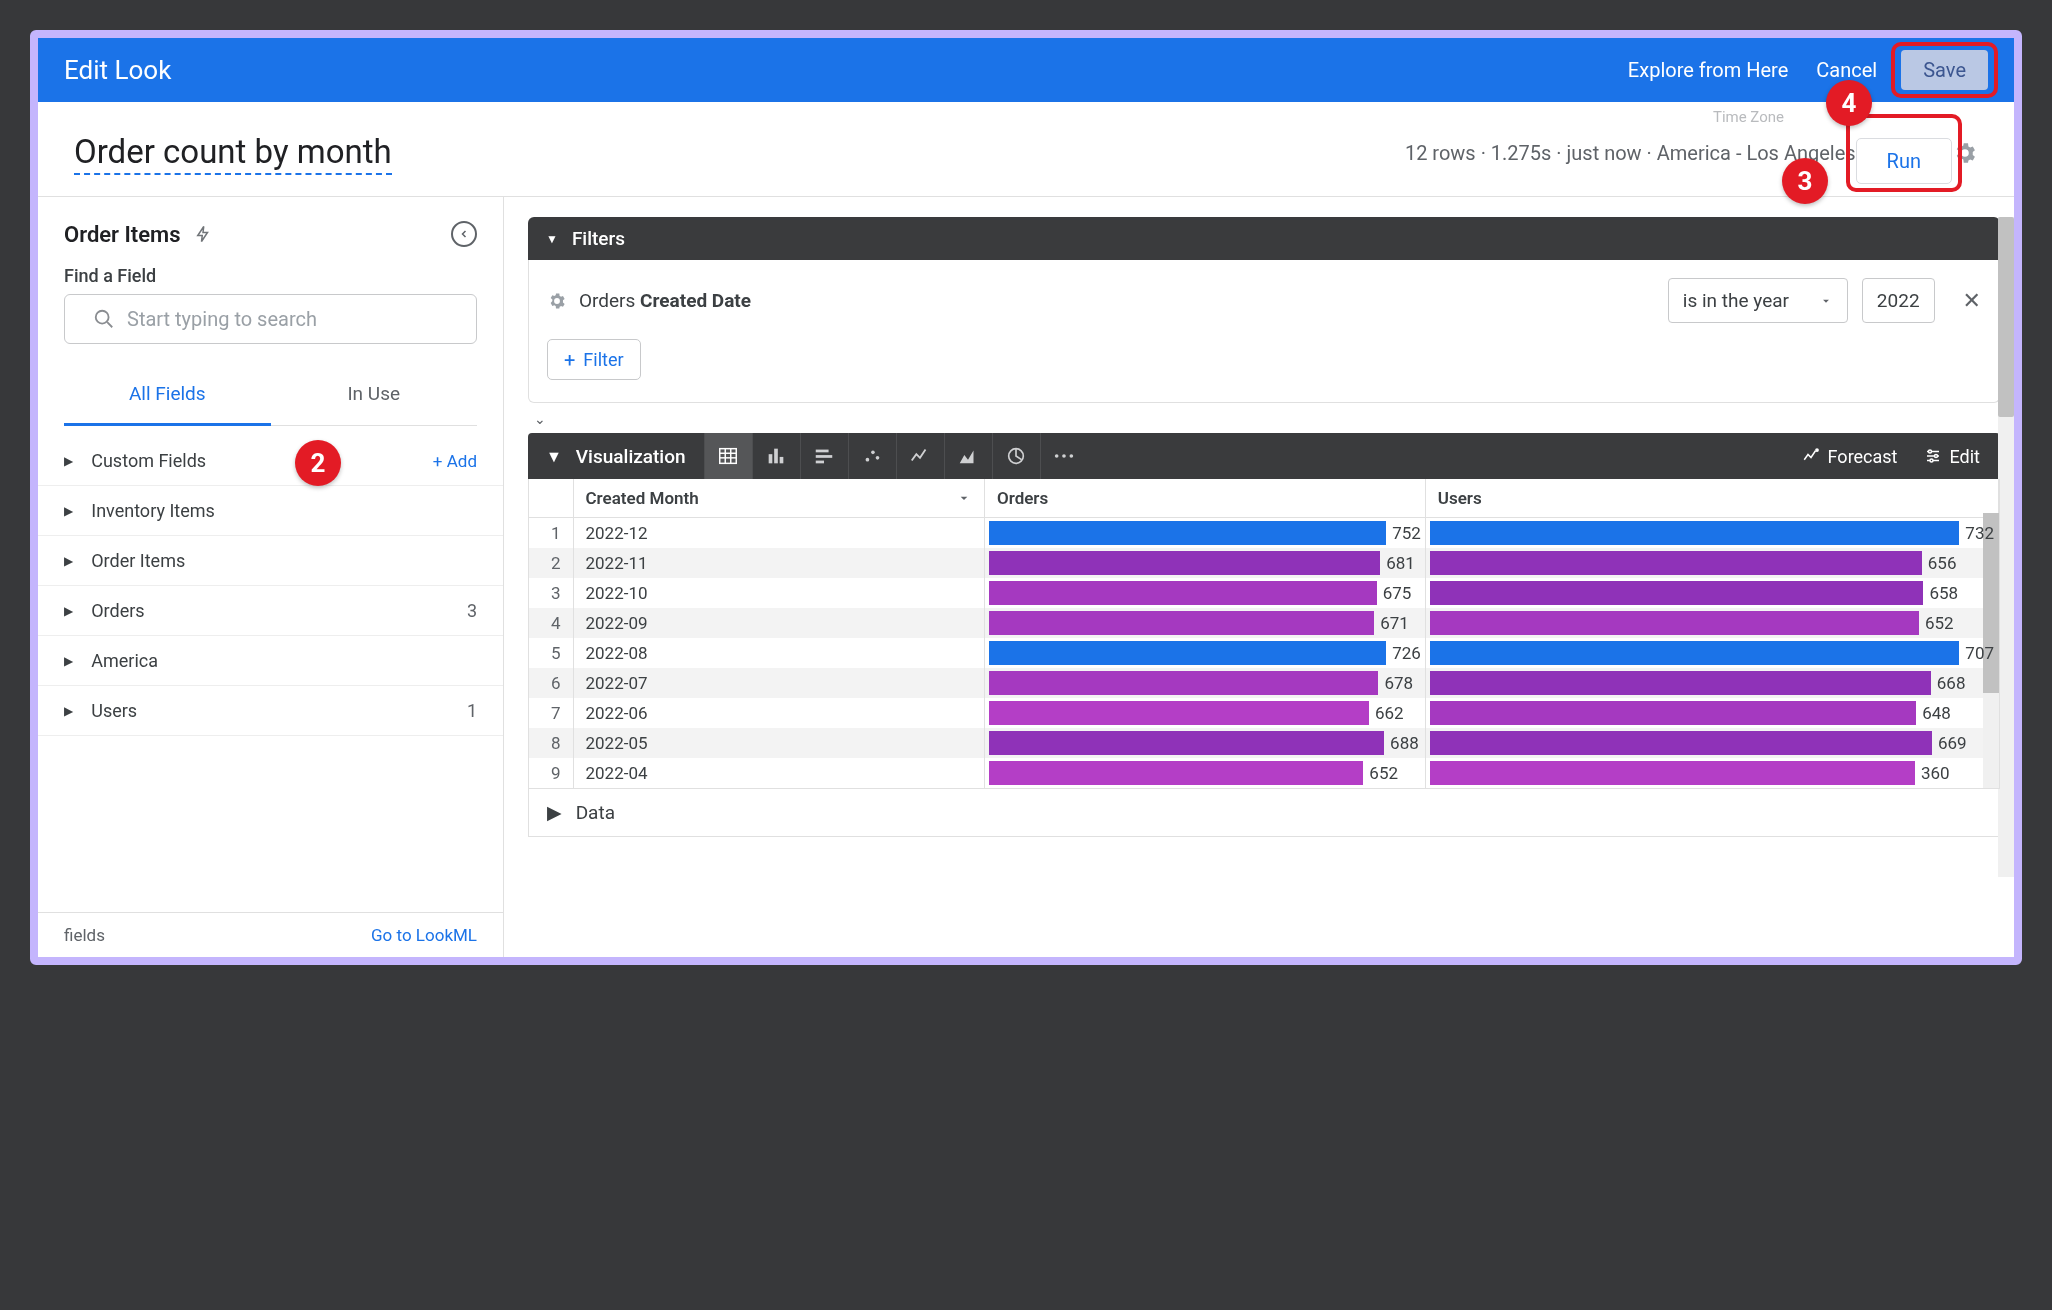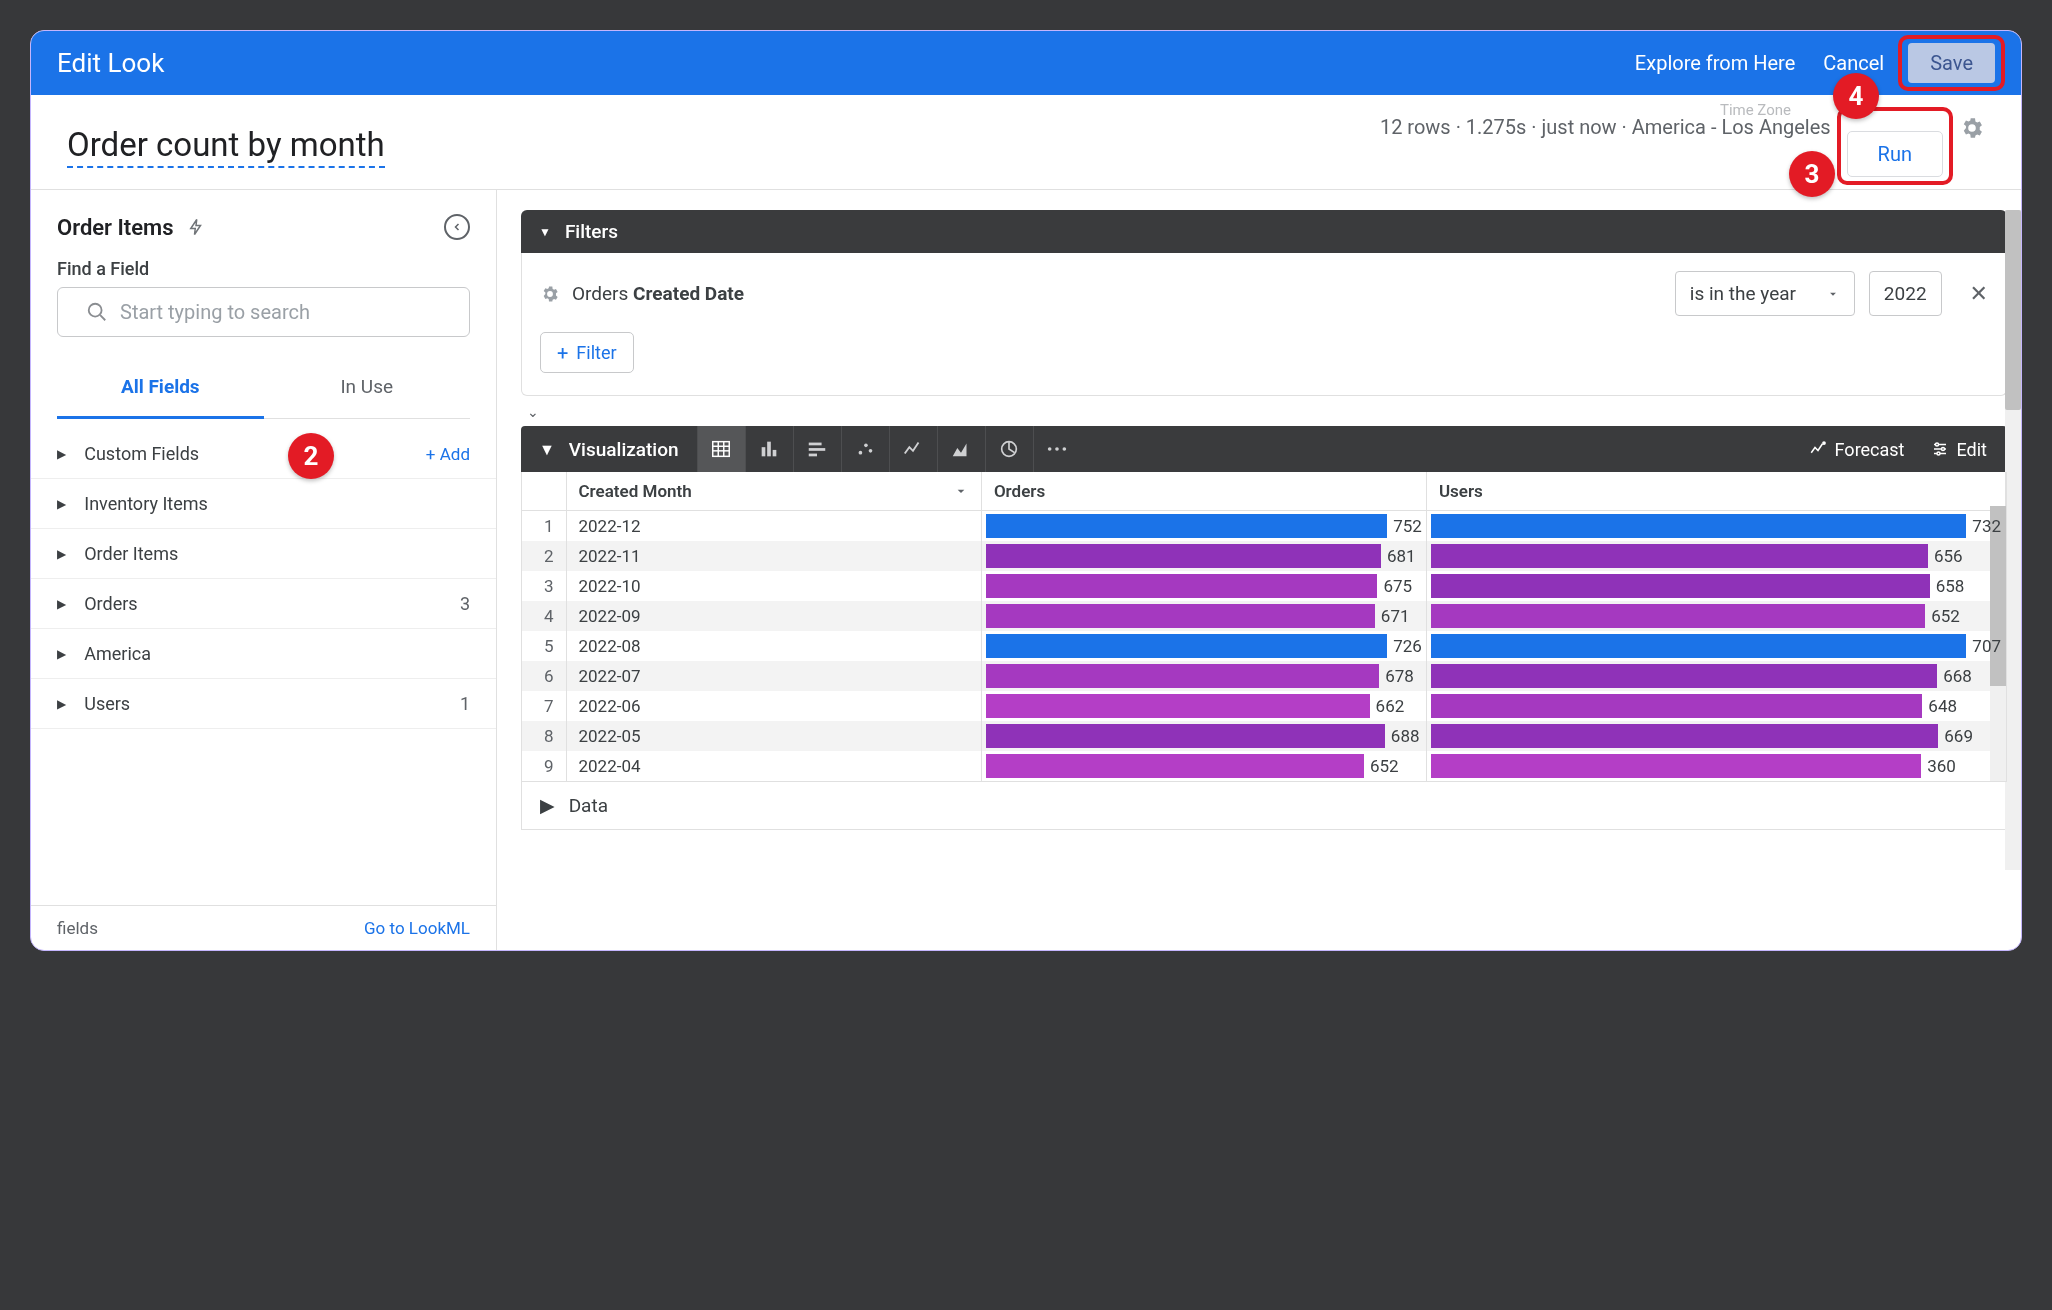--- a/index.html
+++ b/index.html
@@ -1,31 +1,31 @@
 <!DOCTYPE html>
 <html><head>
 <meta charset="utf-8">
 <style>
 * { box-sizing: border-box; margin: 0; padding: 0; font-family: -apple-system, BlinkMacSystemFont, "Segoe UI", Roboto, Arial, sans-serif; }
 body { background: #37383a; padding: 30px; }
 
-.app-frame { background: #fff; border: 1px solid #c4b5fd; border-radius: 14px; overflow: hidden; position: relative; }
+.app-frame { background: #fff; border: 8px solid #c4b5fd; border-radius: 6px; overflow: hidden; position: relative; }
 
 
 .topbar { background: #1b73e8; color: #fff; height: 64px; display: flex; align-items: center; padding: 0 26px; }
 .topbar-title { font-size: 26px; font-weight: 400; flex: 1; }
 .topbar-link { color: #fff; font-size: 20px; font-weight: 400; margin-left: 28px; cursor: pointer; }
 .save-btn { position: relative; display: inline-block; margin-left: 24px; }
 .save-btn .save-hl { position: absolute; inset: -8px -10px; border: 4px solid #e31b25; border-radius: 10px; pointer-events: none; }
 .save-btn button { background: #bac8e4; color: #3c5690; border: none; border-radius: 4px; padding: 8px 22px; font-size: 20px; cursor: pointer; }
 
 
 .subbar { display: flex; align-items: center; padding: 20px 36px 12px 36px; border-bottom: 1px solid #e0e0e0; position: relative; }
 .look-title { font-size: 33px; font-weight: 400; color: #202124; border-bottom: 2px dashed #1b73e8; padding-bottom: 2px; }
-.subbar-right { margin-left: auto; display: flex; gap: 16px; }
+.subbar-right { margin-left: auto; display: flex; align-items: center; }
 .timezone-label { position: absolute; right: 230px; top: 6px; font-size: 15px; color: #b9bbbe; }
 .meta { font-size: 20px; color: #5f6368; }
 .run-wrap { position: relative; display: inline-block; }
 .run-hl { position: absolute; inset: -8px -10px; border: 4px solid #e31b25; border-radius: 10px; pointer-events: none; }
 .run-btn { background: #fff; color: #1b73e8; border: 1px solid #dadce0; border-radius: 5px; padding: 10px 30px; font-size: 20px; cursor: pointer; margin-top: 16px; }
 .gear { color: #9aa0a6; width: 26px; height: 26px; }
 
 
 .layout { display: flex; height: 760px; }
 .sidebar { width: 466px; border-right: 1px solid #e0e0e0; display: flex; flex-direction: column; }
@@ -35,21 +35,21 @@
 .bolt { margin-left: 14px; color: #717579; }
 .collapse-icon { margin-left: auto; width: 26px; height: 26px; border: 2px solid #5f6368; border-radius: 50%; display: flex; align-items: center; justify-content: center; color: #5f6368; cursor: pointer; }
 .find-label { margin-top: 18px; font-size: 18px; color: #3c4043; font-weight: 500; }
 .search-box { margin-top: 8px; display: flex; align-items: center; border: 1px solid #c8c9cb; border-radius: 6px; padding: 12px 28px; }
 .search-box input { border: none; outline: none; font-size: 20px; flex: 1; color: #202124; }
 .search-box input::placeholder { color: #9aa0a6; }
 .search-icon { color: #8a8d91; margin-right: 12px; }
 
 .field-tabs { display: flex; border-bottom: 1px solid #e0e0e0; margin-top: 20px; position: relative; }
 .field-tab { flex: 1; text-align: center; padding: 18px 0; font-size: 19px; color: #5f6368; cursor: pointer; }
-.field-tab.active { color: #1b73e8; font-weight: 700; border-bottom: 3px solid #1b73e8; margin-bottom: -1px; }
+.field-tab.active { color: #1b73e8; font-weight: 400; border-bottom: 3px solid #1b73e8; margin-bottom: -1px; }
 
 .field-list { flex: 1; overflow-y: auto; }
 .field-row { display: flex; align-items: center; padding: 14px 26px; border-bottom: 1px solid #eee; cursor: pointer; font-size: 18px; color: #3c4043; }
 .field-caret { margin-right: 18px; color: #3c4043; font-size: 12px; }
 .field-add { margin-left: auto; color: #1b73e8; font-size: 17px; }
 .field-count { margin-left: auto; color: #5f6368; font-size: 18px; }
 
 .sidebar-foot { border-top: 1px solid #e0e0e0; display: flex; align-items: flex-start; padding: 12px 26px; font-size: 17px; color: #5f6368; gap: 34px; }
 .sidebar-foot a { margin-left: auto; color: #1b73e8; text-decoration: none; }
 

